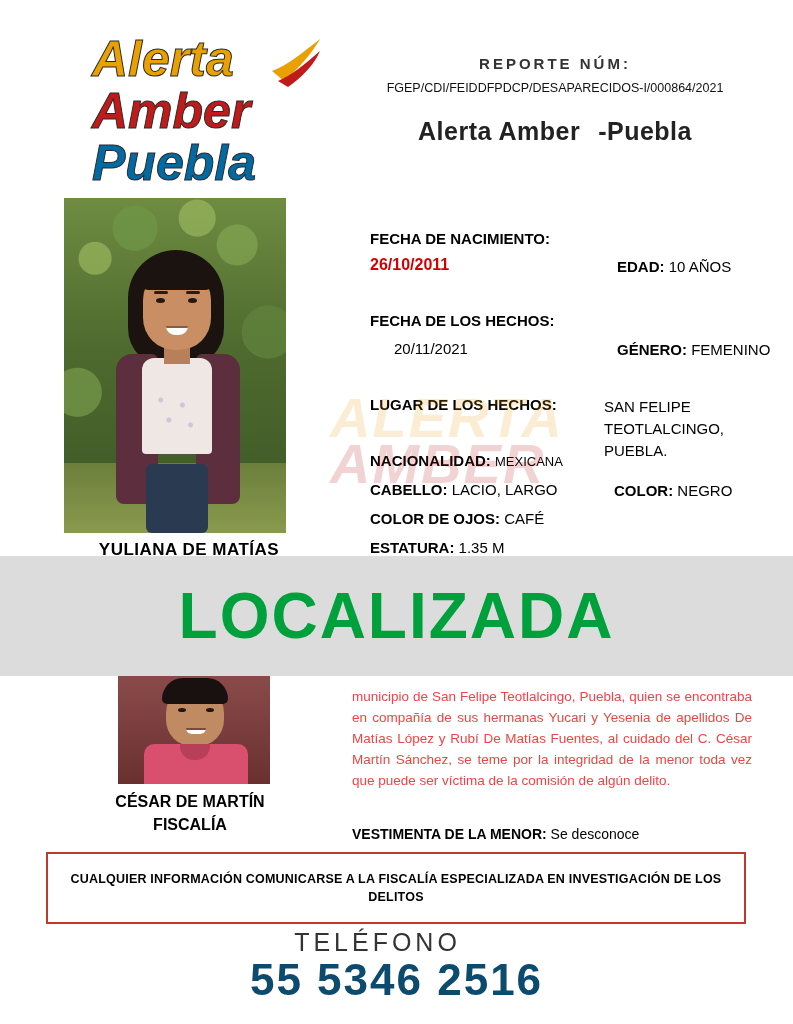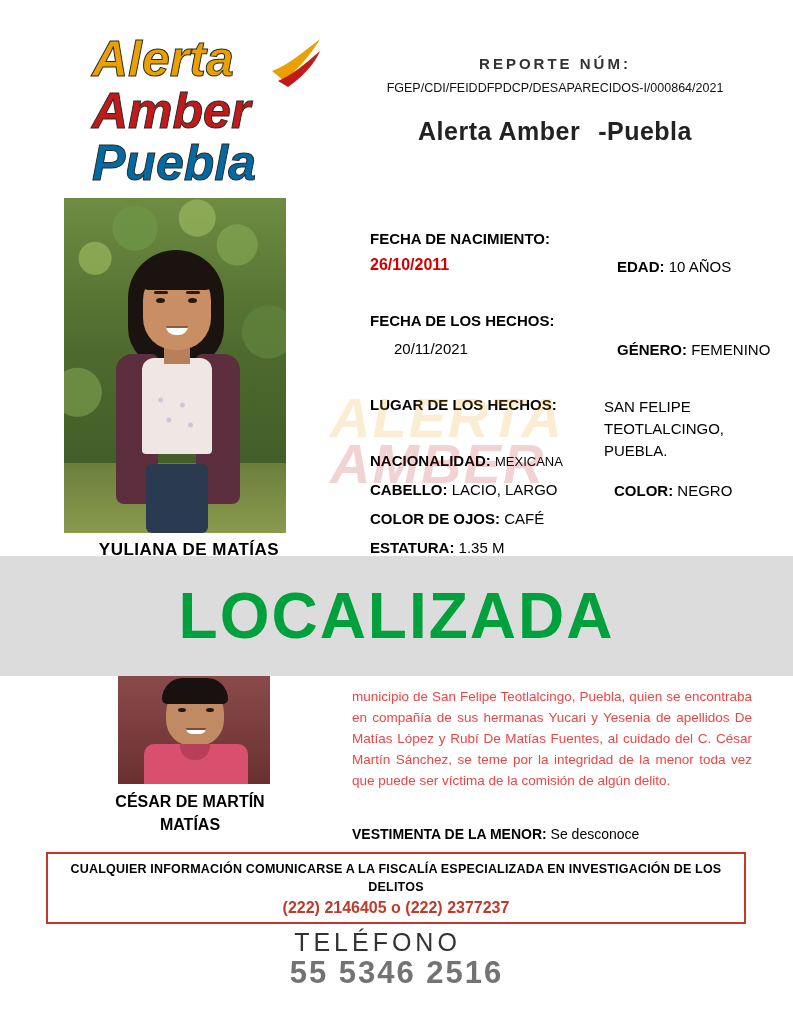--- a/index.html
+++ b/index.html
@@ -182,21 +182,21 @@
   }
   .redbox .phone { color:#c0392b; font-weight:bold; font-size:16px; margin-top:3px; }
 
   
   .tel-label {
     position:absolute; left:0; top:928px; width:755px; text-align:center;
     font-size:25px; letter-spacing:4px; color:#333; z-index:3;
   }
   .tel-number {
     position:absolute; left:0; top:955px; width:793px; text-align:center;
-    font-size:31px; font-weight:bold; color:#737373; letter-spacing:2px; z-index:3;
+    font-size:44px; font-weight:bold; color:#0c4a6e; letter-spacing:2px; z-index:3;
   }
 </style>
 </head>
 <body>
 
 <div class="page">
 
   <div class="watermark">
     <div class="w1">ALERTA</div>
     <div class="w2">AMBER</div>
@@ -306,31 +306,30 @@
     <div class="shirt"></div>
     <div class="head"></div>
     <div class="hair"></div>
     <div class="collar"></div>
     <div class="eye l"></div>
       <div class="eye r"></div>
     <div class="mouth"></div>
   </div>
   <div class="photo2-caption">
     <span>CÉSAR DE MARTÍN</span><br>
-    <span>MATÍAS</span>
+    <span>FISCALÍA</span>
   </div>
 
   <div class="narrative">municipio de San Felipe Teotlalcingo, Puebla, quien se encontraba en compañía de sus hermanas Yucari y Yesenia de apellidos De Matías López y Rubí De Matías Fuentes, al cuidado del C. César Martín Sánchez, se teme por la integridad de la menor toda vez que puede ser víctima de la comisión de algún delito.</div>
 
   <div class="vestimenta">
     <b>VESTIMENTA DE LA MENOR:</b>
     <span>Se desconoce</span>
   </div>
 
   <div class="redbox">
     <div class="l1">CUALQUIER INFORMACIÓN COMUNICARSE A LA FISCALÍA ESPECIALIZADA EN INVESTIGACIÓN DE LOS DELITOS</div>
-    <div class="phone">(222) 2146405 o (222) 2377237</div>
   </div>
 
   <div class="tel-label">TELÉFONO</div>
   <div class="tel-number">55 5346 2516</div>
 
 </div>
 
 </body></html>

